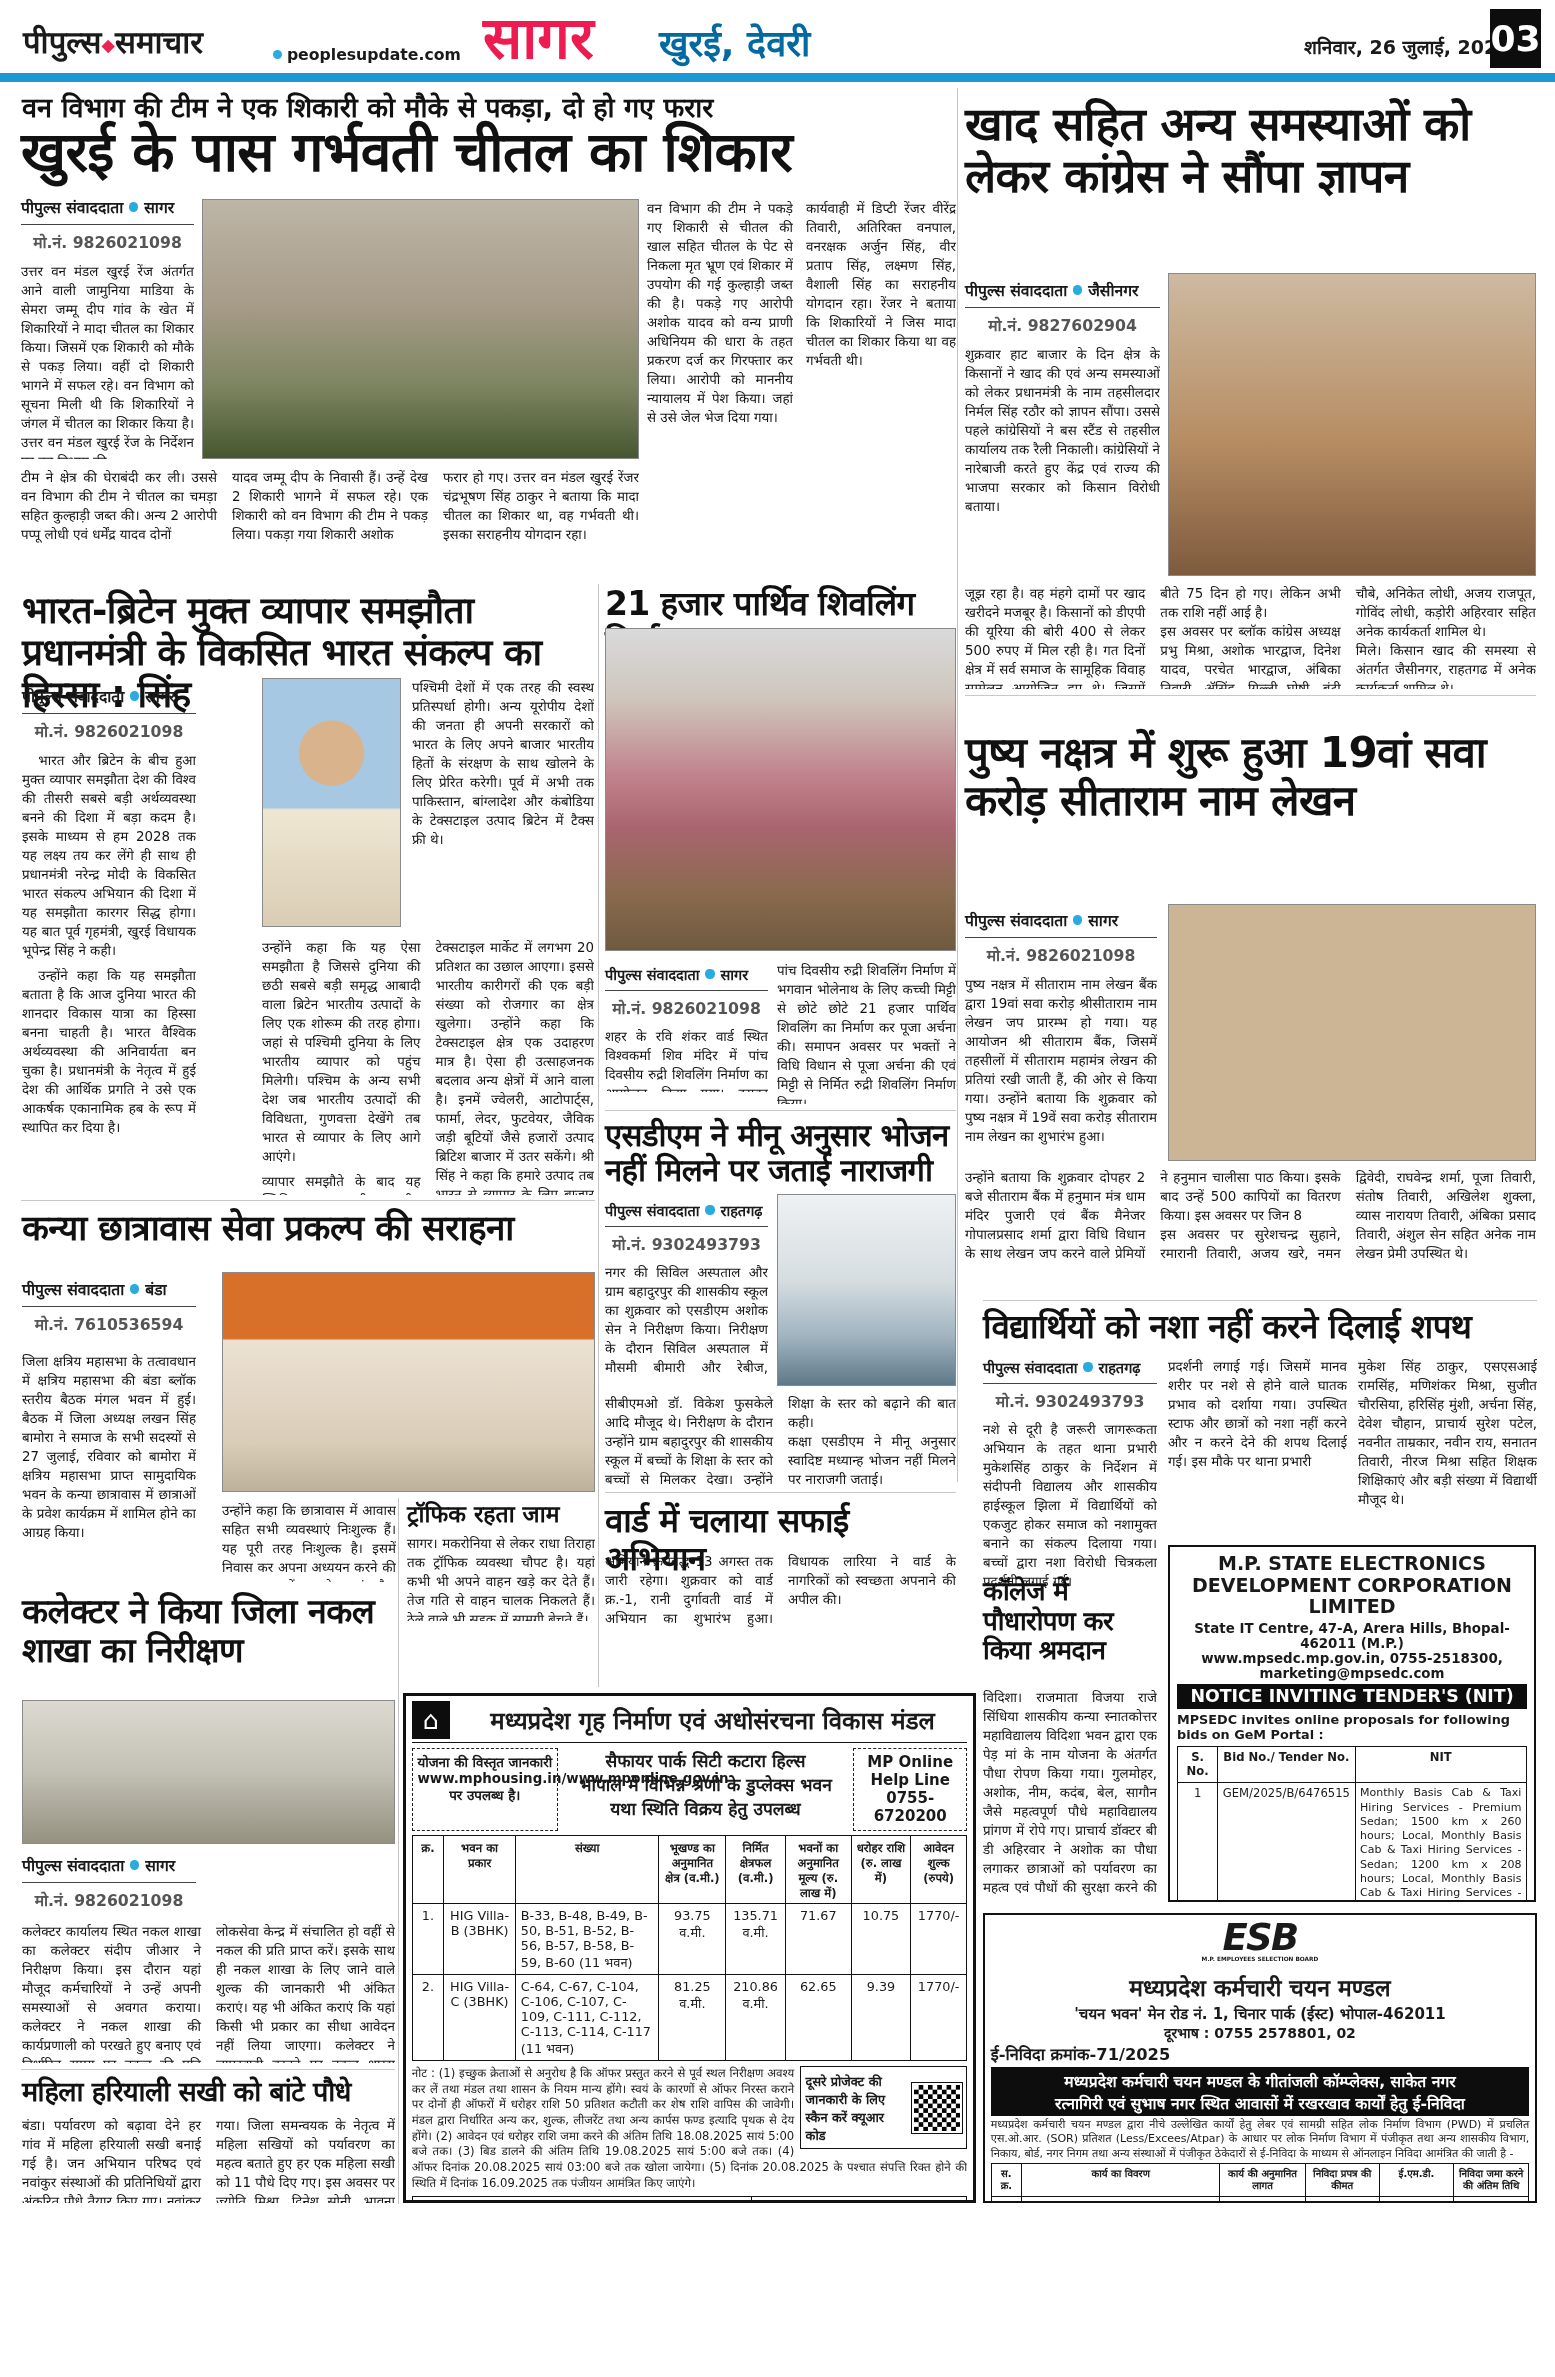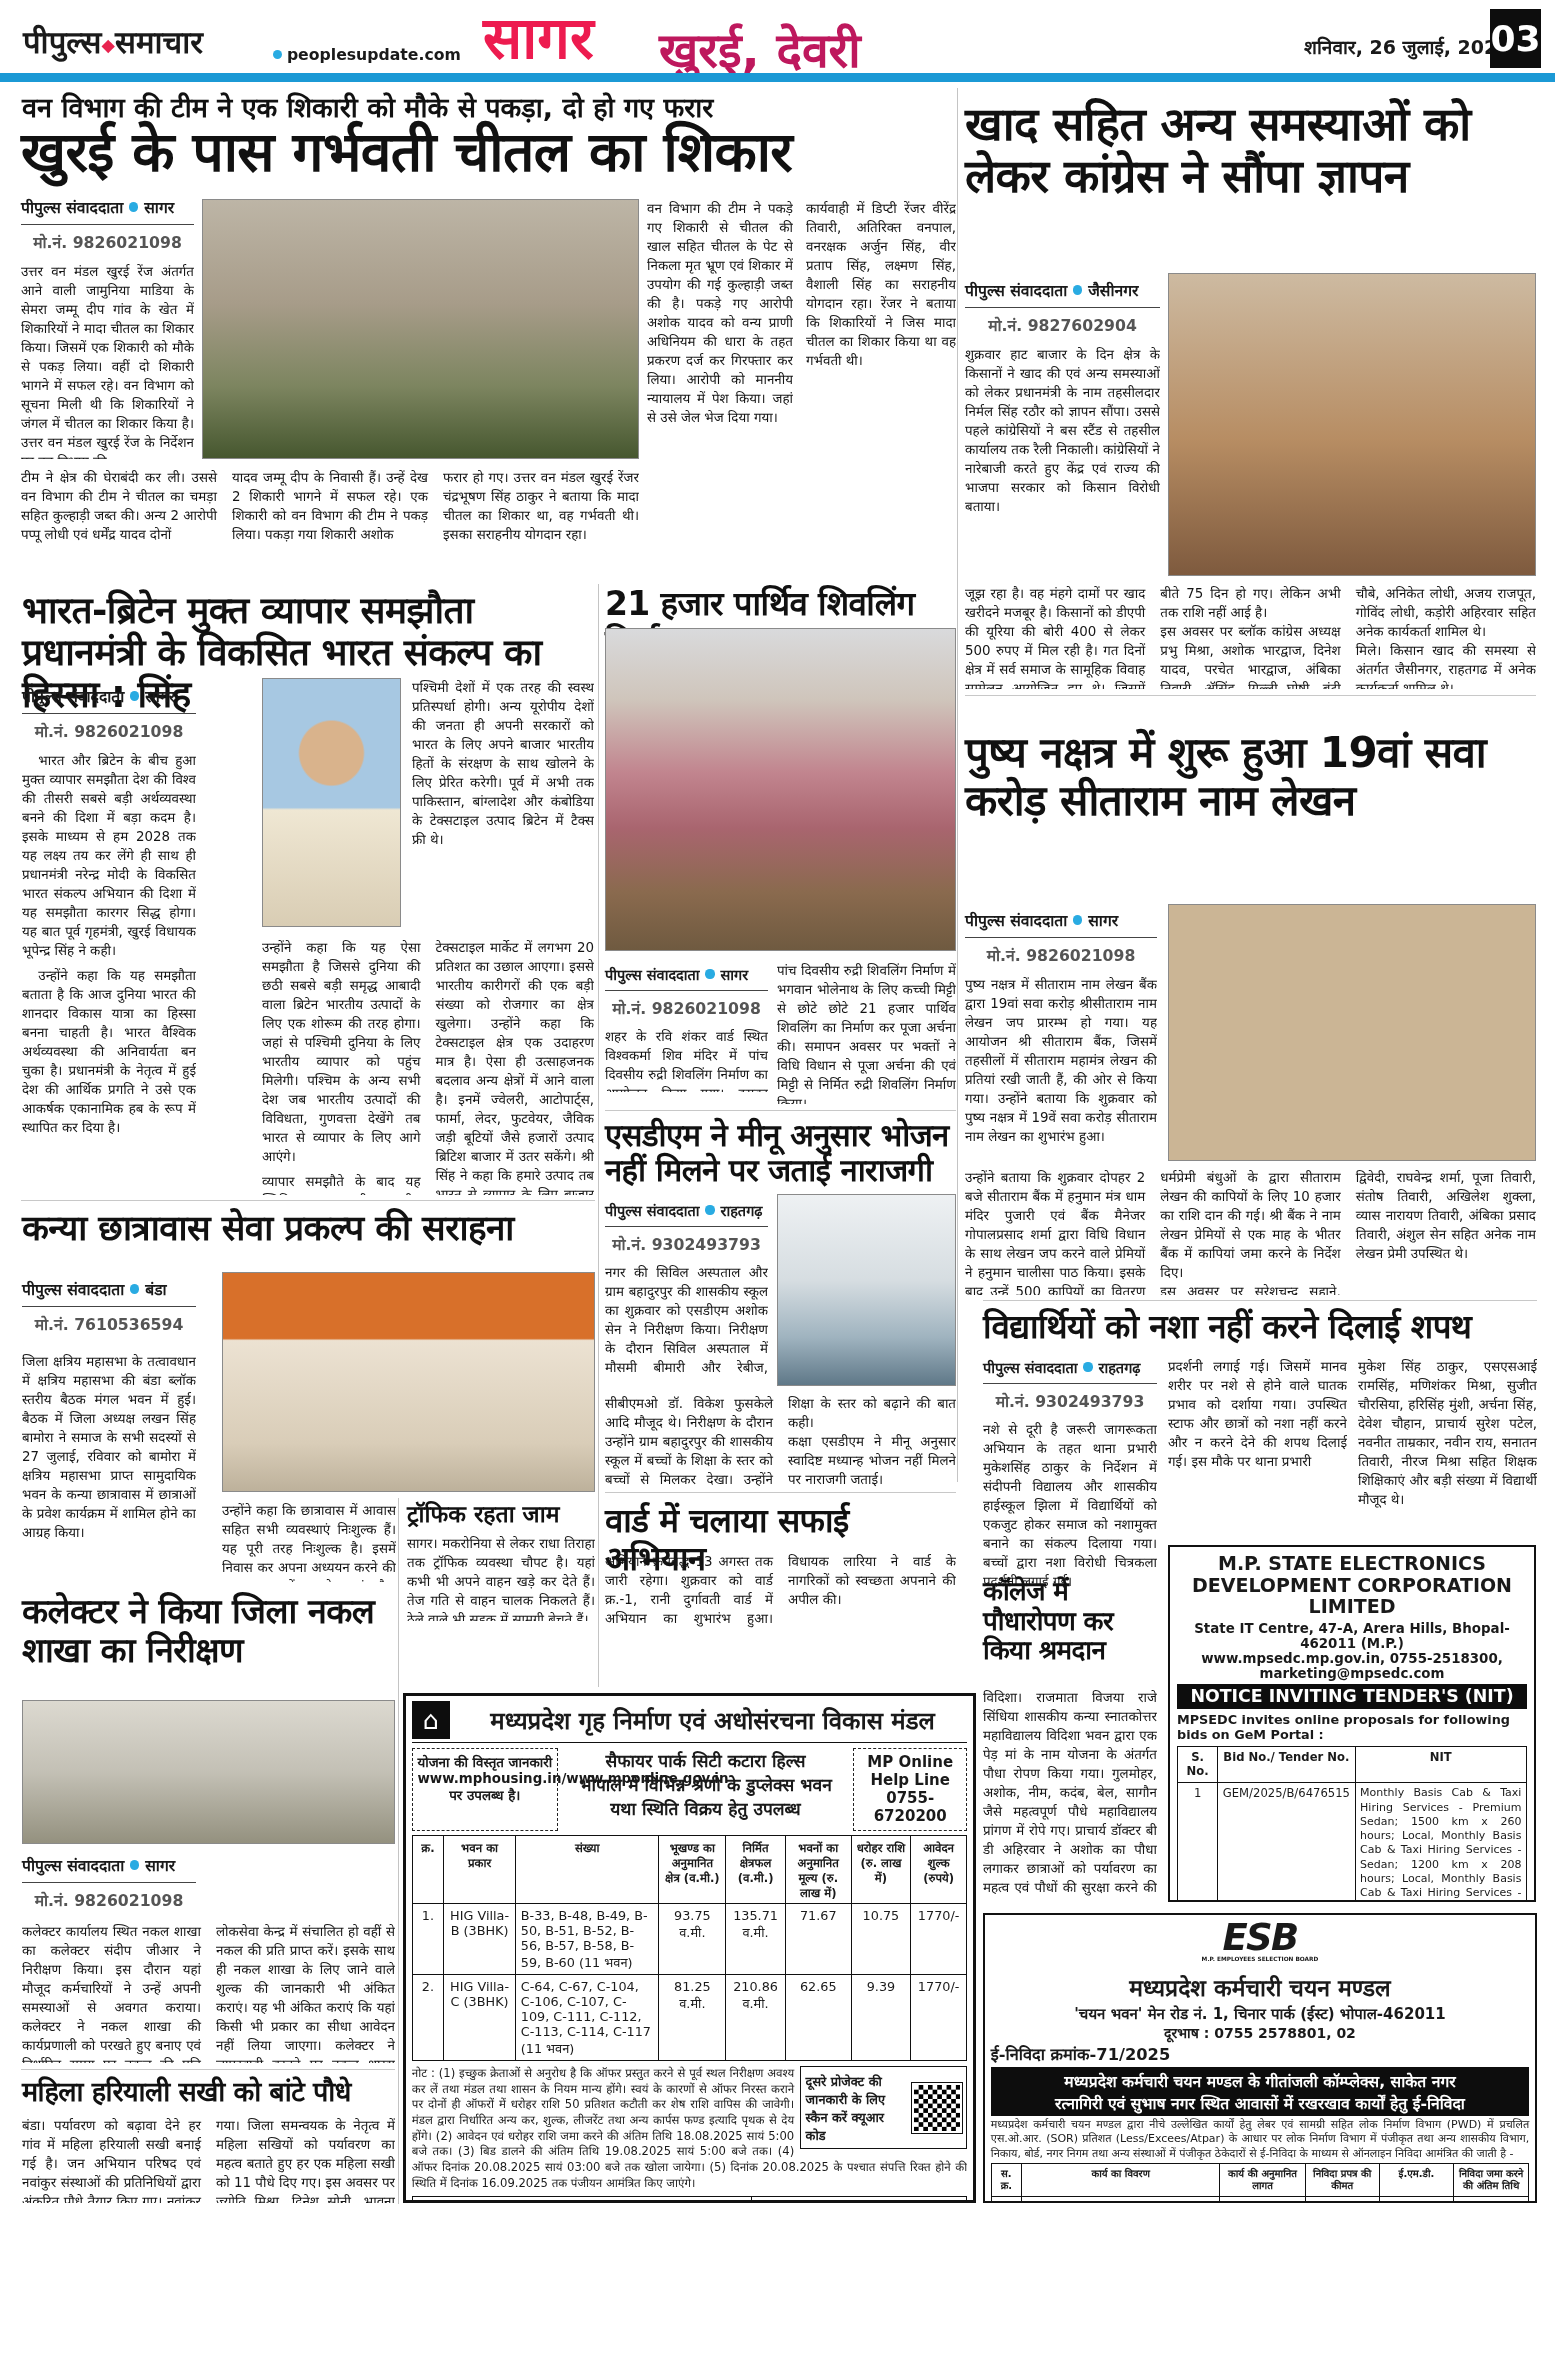--- a/index.html
+++ b/index.html
@@ -17,21 +17,21 @@
   .byline .dot{width:9.3px;height:9.3px;border-radius:50%;background:#29abe2;flex:0 0 auto;}
   .phone{font-weight:bold;font-size:15.7px;color:#555;margin-top:5.8px;text-align:center;}
   .photo{border:0.6px solid #8a8a8a;box-sizing:border-box;}
   .vrule{width:0.6px;background:#c4c4c4;}
   .hrule{height:0.6px;background:#c8c8c8;}
   .clip{overflow:hidden;}
   
   .logo{font-size:31px;font-weight:bold;letter-spacing:0;}
   .logo .diamond{color:#e8244f;font-size:17.4px;vertical-align:middle;}
   .edition{font-size:58px;font-weight:bold;color:#ed1b4f;line-height:1;}
-  .subedition{font-size:48px;font-weight:bold;color:#be185d;line-height:1;}
+  .subedition{font-size:36px;font-weight:bold;color:#0369a1;line-height:1;}
   .pageno{background:#0d0d0d;color:#fff;font-size:36px;font-weight:bold;
           display:flex;align-items:center;justify-content:center;}
   
   .adbox{border:2.9px solid #111;box-sizing:border-box;background:#fff;}
   .ad-blackbar{background:#0d0d0d;color:#fff;font-weight:bold;text-align:center;}
   table.adtbl{border-collapse:collapse;width:100%;}
   table.adtbl th,table.adtbl td{border:1.2px solid #111;padding:3.5px 4.6px;vertical-align:top;}
   table.adtbl th{font-weight:bold;text-align:center;}
   .qr{background:repeating-conic-gradient(#000 0% 25%, #fff 0% 50%) 0 0 / 9.3px 9.3px;
       outline:1.7px solid #111;border:2.9px solid #fff;box-sizing:border-box;}
@@ -159,21 +159,20 @@
     </div>
     <div class="phone">मो.नं. 9826021098</div>
     <div class="body-txt clip" style="margin-top:9.3px;height:174px;">पुष्य नक्षत्र में सीताराम नाम लेखन बैंक द्वारा 19वां सवा करोड़ श्रीसीताराम नाम लेखन जप प्रारम्भ हो गया। यह आयोजन श्री सीताराम बैंक, जिसमें तहसीलों में सीताराम महामंत्र लेखन की प्रतियां रखी जाती हैं, की ओर से किया गया। उन्होंने बताया कि शुक्रवार को पुष्य नक्षत्र में 19वें सवा करोड़ सीताराम नाम लेखन का शुभारंभ हुआ।</div>
   </div>
 
   <div class="abs photo" style="left:1168px;top:904px;width:368px;height:257px;background:linear-gradient(180deg,#efe4d0 0%,#d9c3a4 45%,#a98f72 80%,#84letter 100%);background-color:#cbb595;"></div>
 
   <div class="abs clip" style="left:965px;top:1168px;width:571px;height:127px;">
     <div class="cols3">
       <div class="body-txt">उन्होंने बताया कि शुक्रवार दोपहर 2 बजे सीताराम बैंक में हनुमान मंत्र धाम मंदिर पुजारी एवं बैंक मैनेजर गोपालप्रसाद शर्मा द्वारा विधि विधान के साथ लेखन जप करने वाले प्रेमियों ने हनुमान चालीसा पाठ किया। इसके बाद उन्हें 500 कापियों का वितरण किया। इस अवसर पर जिन 8</div>
-      <div class="body-txt">धर्मप्रेमी बंधुओं के द्वारा सीताराम लेखन की कापियों के लिए 10 हजार का राशि दान की गई। श्री बैंक ने नाम लेखन प्रेमियों से एक माह के भीतर बैंक में कापियां जमा करने के निर्देश दिए।</div>
       <div class="body-txt">इस अवसर पर सुरेशचन्द्र सुहाने, रमारानी तिवारी, अजय खरे, नमन द्विवेदी, राघवेन्द्र शर्मा, पूजा तिवारी, संतोष तिवारी, अखिलेश शुक्ला, व्यास नारायण तिवारी, अंबिका प्रसाद तिवारी, अंशुल सेन सहित अनेक नाम लेखन प्रेमी उपस्थित थे।</div>
     </div>
   </div>
 
   <div class="abs hrule" style="left:605px;top:1110px;width:351px;"></div>
   <div class="abs hl" style="left:605px;top:1118px;width:351px;font-size:31px;">एसडीएम ने मीनू अनुसार भोजन नहीं मिलने पर जताई नाराजगी</div>
 
   <div class="abs" style="left:605px;top:1200px;width:163px;">
     <div class="byline" style="font-size:14.5px;">
       <span>पीपुल्स संवाददाता</span>

